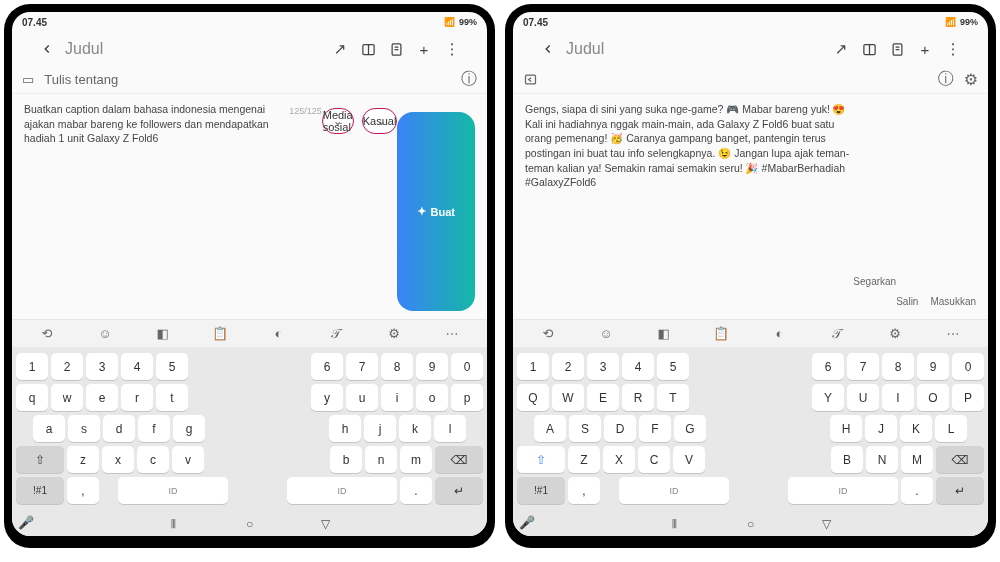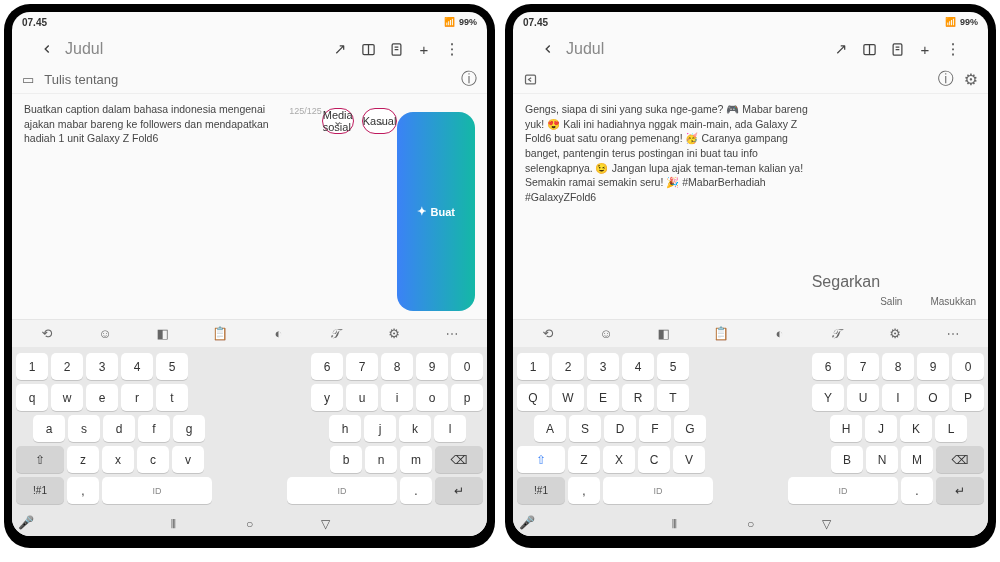--- a/index.html
+++ b/index.html
@@ -15,31 +15,31 @@
   .subheader .label { font-size: 13px; color: #666; }
   .subheader .spacer { flex: 1; }
   .content { flex: 1; padding: 8px 12px; display: flex; flex-direction: row; justify-content: center; }
   .textarea { font-size: 10.5px; color: #444; line-height: 1.4; min-height: 90px; }
   .counter { text-align: right; font-size: 9px; color: #aaa; margin-top: 4px; }
   .selectors { display: flex; gap: 8px; margin-top: 6px; }
   .selector { flex: 1; background: #fff; border: 1px solid #be185d; border-radius: 16px; height: 26px; display: flex; align-items: center; justify-content: center; font-size: 11px; color: #333; position: relative; }
   .selector::after { content: "⌄"; position: absolute; right: 10px; color: #666; font-size: 12px; }
   .create-btn { margin: 10px auto 0; background: linear-gradient(90deg, #3b82f6, #14b8a6); color: #fff; border-radius: 16px; padding: 6px 20px; font-size: 11px; font-weight: 600; display: flex; align-items: center; gap: 4px; }
   .actions { display: flex; align-items: center; justify-content: space-between; margin-top: auto; padding: 4px 0; }
-  .actions .left { font-size: 16px; color: #666; }
-  .actions .right { display: flex; gap: 28px; font-size: 10px; color: #666; margin-top: 40px; }
+  .actions .left { font-size: 10px; color: #666; }
+  .actions .right { display: flex; gap: 12px; font-size: 10px; color: #666; margin-top: 40px; }
   .toolbar { height: 28px; background: #f3f3f3; display: flex; align-items: center; justify-content: space-around; padding: 0 6px; border-top: 1px solid #e5e5e5; }
   .toolbar .tbicon { width: 20px; height: 20px; display: flex; align-items: center; justify-content: center; font-size: 13px; color: #666; }
   .keyboard { background: #e8e8e8; padding: 6px 4px 4px 4px; }
   .krow { display: flex; gap: 3px; margin-bottom: 4px; justify-content: center; }
   .krow.split { justify-content: space-between; }
   .kgroup { display: flex; gap: 3px; }
   .key { background: #fff; border-radius: 5px; min-width: 32px; height: 27px; display: flex; align-items: center; justify-content: center; font-size: 12px; color: #333; box-shadow: 0 1px 0 rgba(0,0,0,0.15); }
   .key.wide { min-width: 48px; }
-  .key.space { min-width: 110px; font-size: 9px; color: #888; }
+  .key.space { min-width: 110px; font-size: 9px; color: #888; margin-left: 16px; }
   .key.mod { background: #d4d4d4; }
   .key.shift { background: #d4d4d4; }
   .key.shift.active { background: #fff; }
   .navbar { height: 24px; display: flex; align-items: center; justify-content: center; gap: 60px; background: #e8e8e8; }
   .navbar .nicon { width: 16px; height: 16px; display: flex; align-items: center; justify-content: center; color: #555; font-size: 12px; }
   .mic { position: absolute; left: 14px; bottom: 18px; color: #555; font-size: 13px; }
   svg { display: block; }
 </style>
 </head>
 <body>

